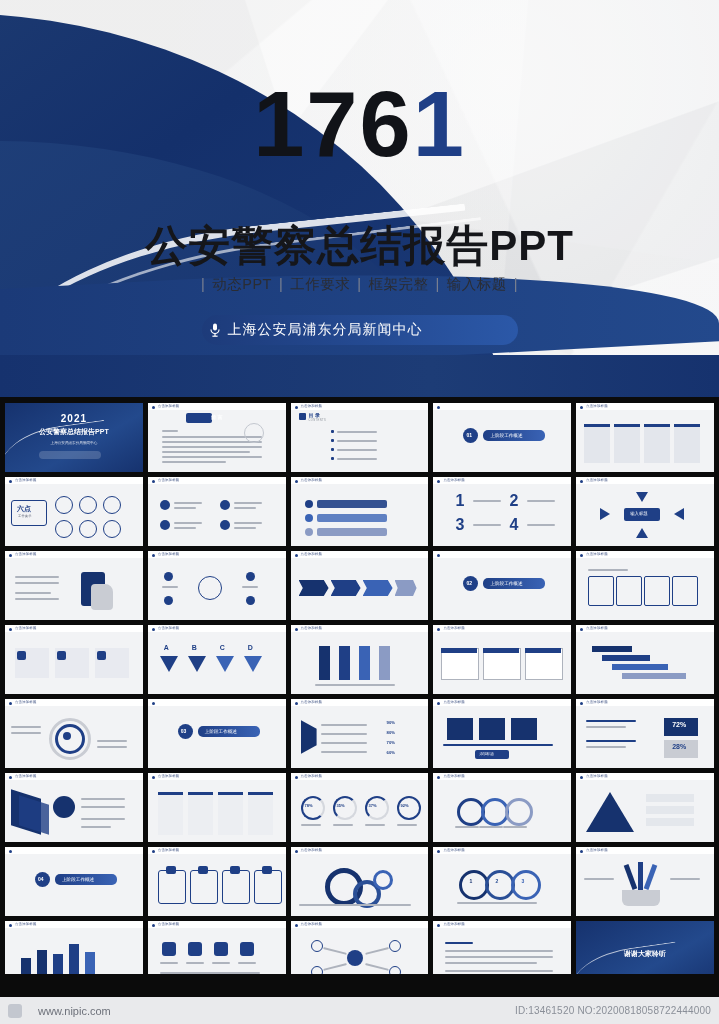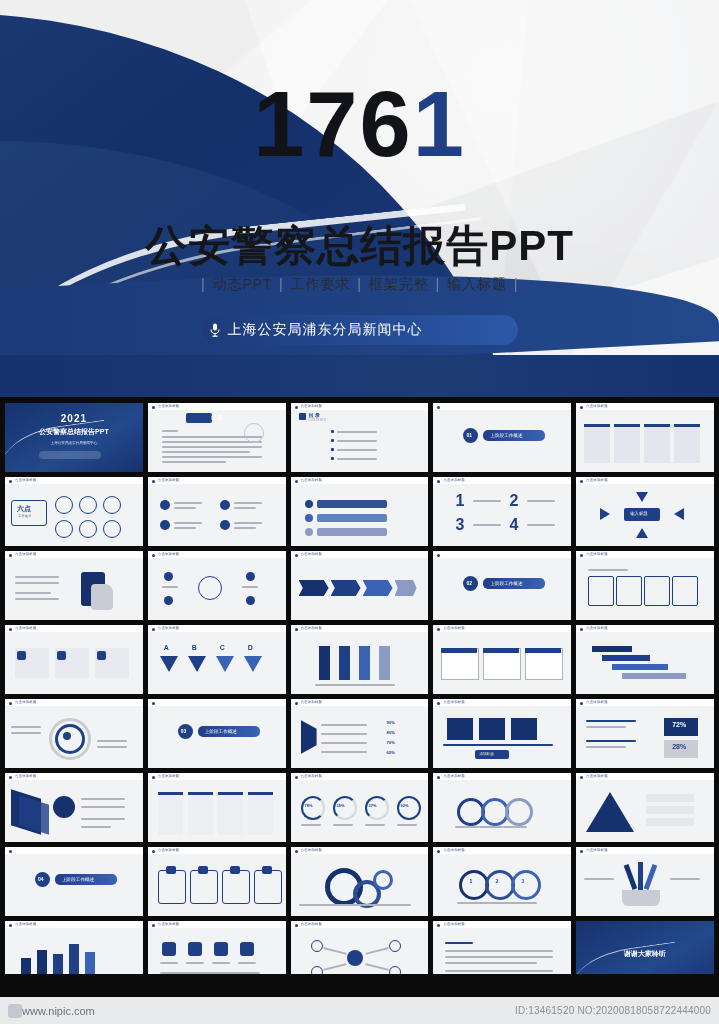--- a/index.html
+++ b/index.html
@@ -78,21 +78,21 @@
   .lnb{position:absolute;background:#1f3f86;border-radius:1px;}
   .circ{position:absolute;border-radius:50%;}
   .box{position:absolute;}
   .tri{position:absolute;width:0;height:0;}
   .cover{position:absolute;inset:0;background:linear-gradient(150deg,#16326e 0%,#23498c 60%,#16326e 100%);}
   .ctxt{position:absolute;left:0;right:0;text-align:center;color:#fff;}
 
   
   .footer{position:absolute;left:0;bottom:0;width:719px;height:27px;background:#e9eaec;
     display:flex;align-items:center;justify-content:space-between;padding:0 8px;box-sizing:border-box;}
-  .wm{display:flex;align-items:center;gap:0;color:#6d717a;font-size:11px;}
+  .wm{display:flex;align-items:center;gap:16px;color:#6d717a;font-size:11px;}
   .wm-logo{width:14px;height:14px;background:#c3c7cf;border-radius:3px;}
   .idtxt{color:#8a8f98;font-size:10px;letter-spacing:.2px;}
   .last-row{position:absolute;left:0;top:974px;width:719px;height:50px;background:#0b0b0b;}
 </style>
 </head>
 <body>
 
 <div class="page">
 
   <div class="hero">

